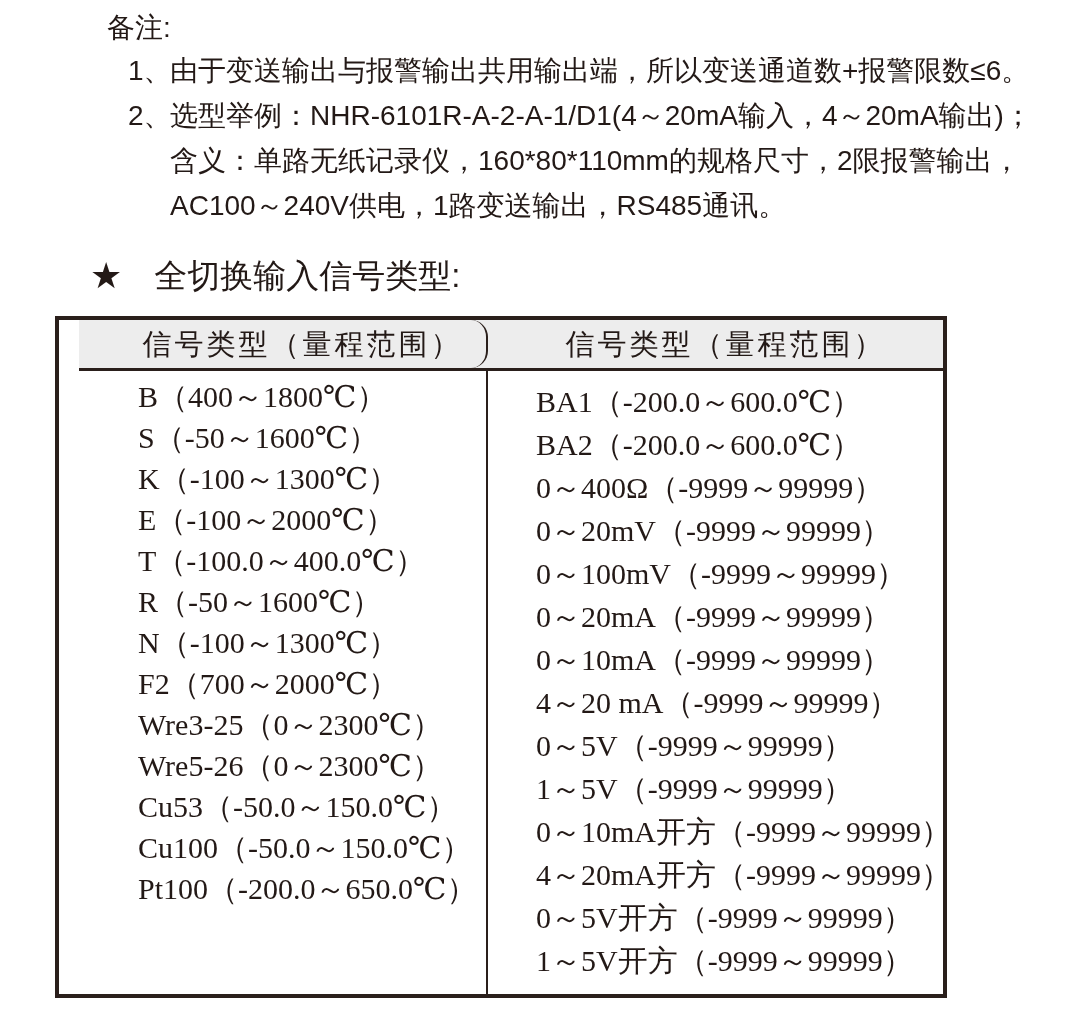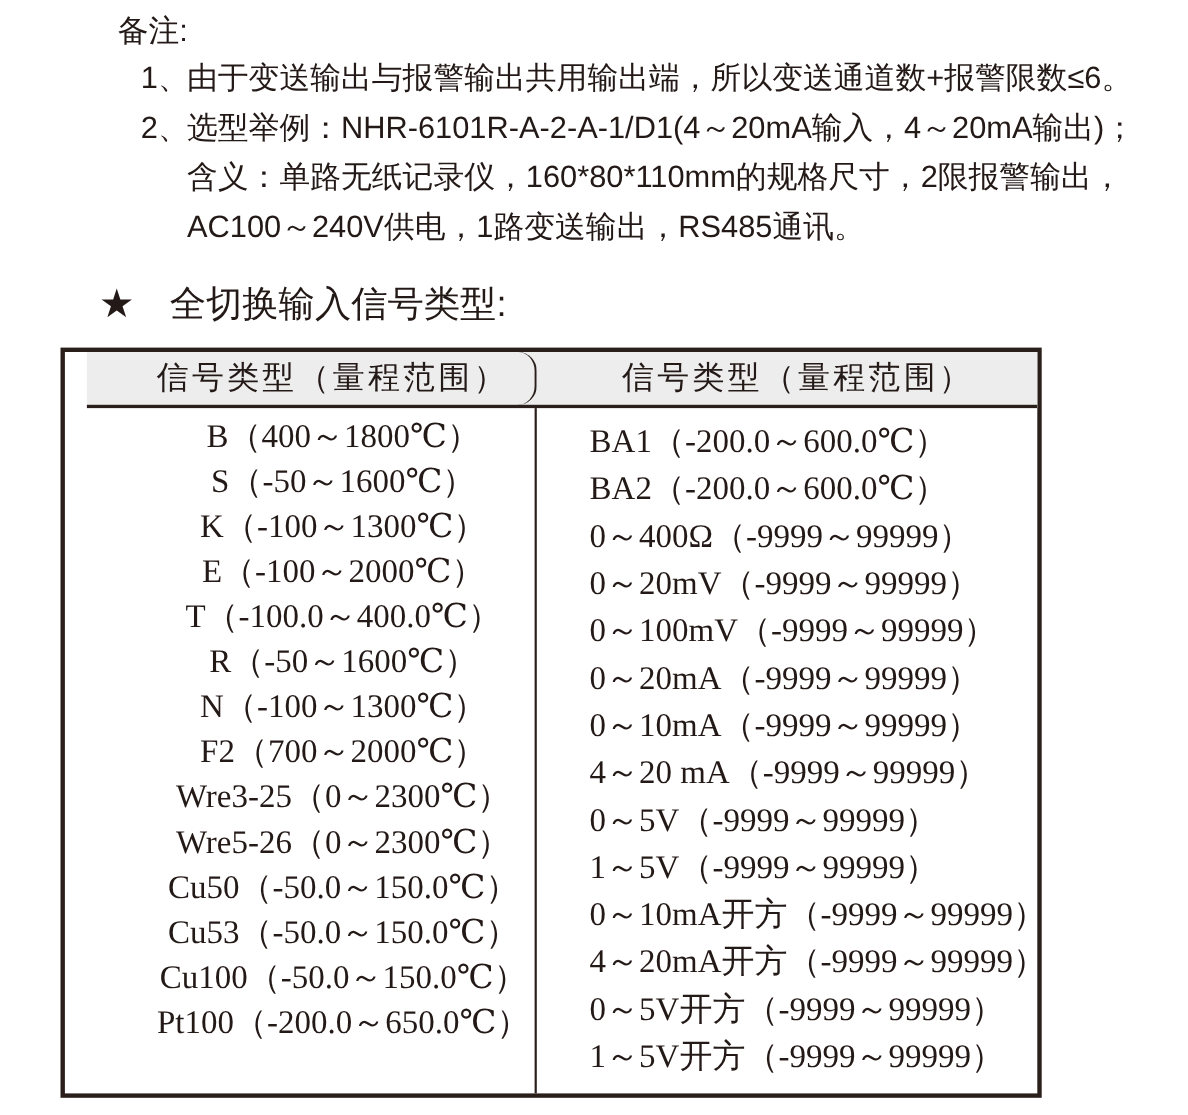--- a/index.html
+++ b/index.html
@@ -45,21 +45,21 @@
   .sig-header-cell{
     height:48px;line-height:48px;
     text-align:center;
     font-size:29px;letter-spacing:3px;
     white-space:nowrap;
     border-radius:17px;
   }
   .sig-header-cell.first{border-right:2px solid var(--border);}
   .sig-body{display:grid;grid-template-columns:389px 1fr;height:623px;}
   .sig-col{overflow:hidden;}
-  .sig-col-left{border-right:2px solid var(--border);padding:5px 0 0 19px;text-align:center;}
+  .sig-col-left{border-right:2px solid var(--border);padding:5px 0 0 19px;}
   .sig-col-right{padding:9px 0 0 28px;}
   .sig-row{font-size:30px;line-height:41px;white-space:nowrap;}
   .sig-col-right .sig-row{line-height:43px;}
 </style>
 </head>
 <body>
 
 <div class="notes">
   <div class="notes-heading">备注:</div>
 
@@ -96,21 +96,20 @@
       <div class="sig-row">B（400～1800℃）</div>
       <div class="sig-row">S（-50～1600℃）</div>
       <div class="sig-row">K（-100～1300℃）</div>
       <div class="sig-row">E（-100～2000℃）</div>
       <div class="sig-row">T（-100.0～400.0℃）</div>
       <div class="sig-row">R（-50～1600℃）</div>
       <div class="sig-row">N（-100～1300℃）</div>
       <div class="sig-row">F2（700～2000℃）</div>
       <div class="sig-row">Wre3-25（0～2300℃）</div>
       <div class="sig-row">Wre5-26（0～2300℃）</div>
-      <div class="sig-row">Cu50（-50.0～150.0℃）</div>
       <div class="sig-row">Cu53（-50.0～150.0℃）</div>
       <div class="sig-row">Cu100（-50.0～150.0℃）</div>
       <div class="sig-row">Pt100（-200.0～650.0℃）</div>
     </div>
     <div class="sig-col sig-col-right">
       <div class="sig-row">BA1（-200.0～600.0℃）</div>
       <div class="sig-row">BA2（-200.0～600.0℃）</div>
       <div class="sig-row">0～400Ω（-9999～99999）</div>
       <div class="sig-row">0～20mV（-9999～99999）</div>
       <div class="sig-row">0～100mV（-9999～99999）</div>

